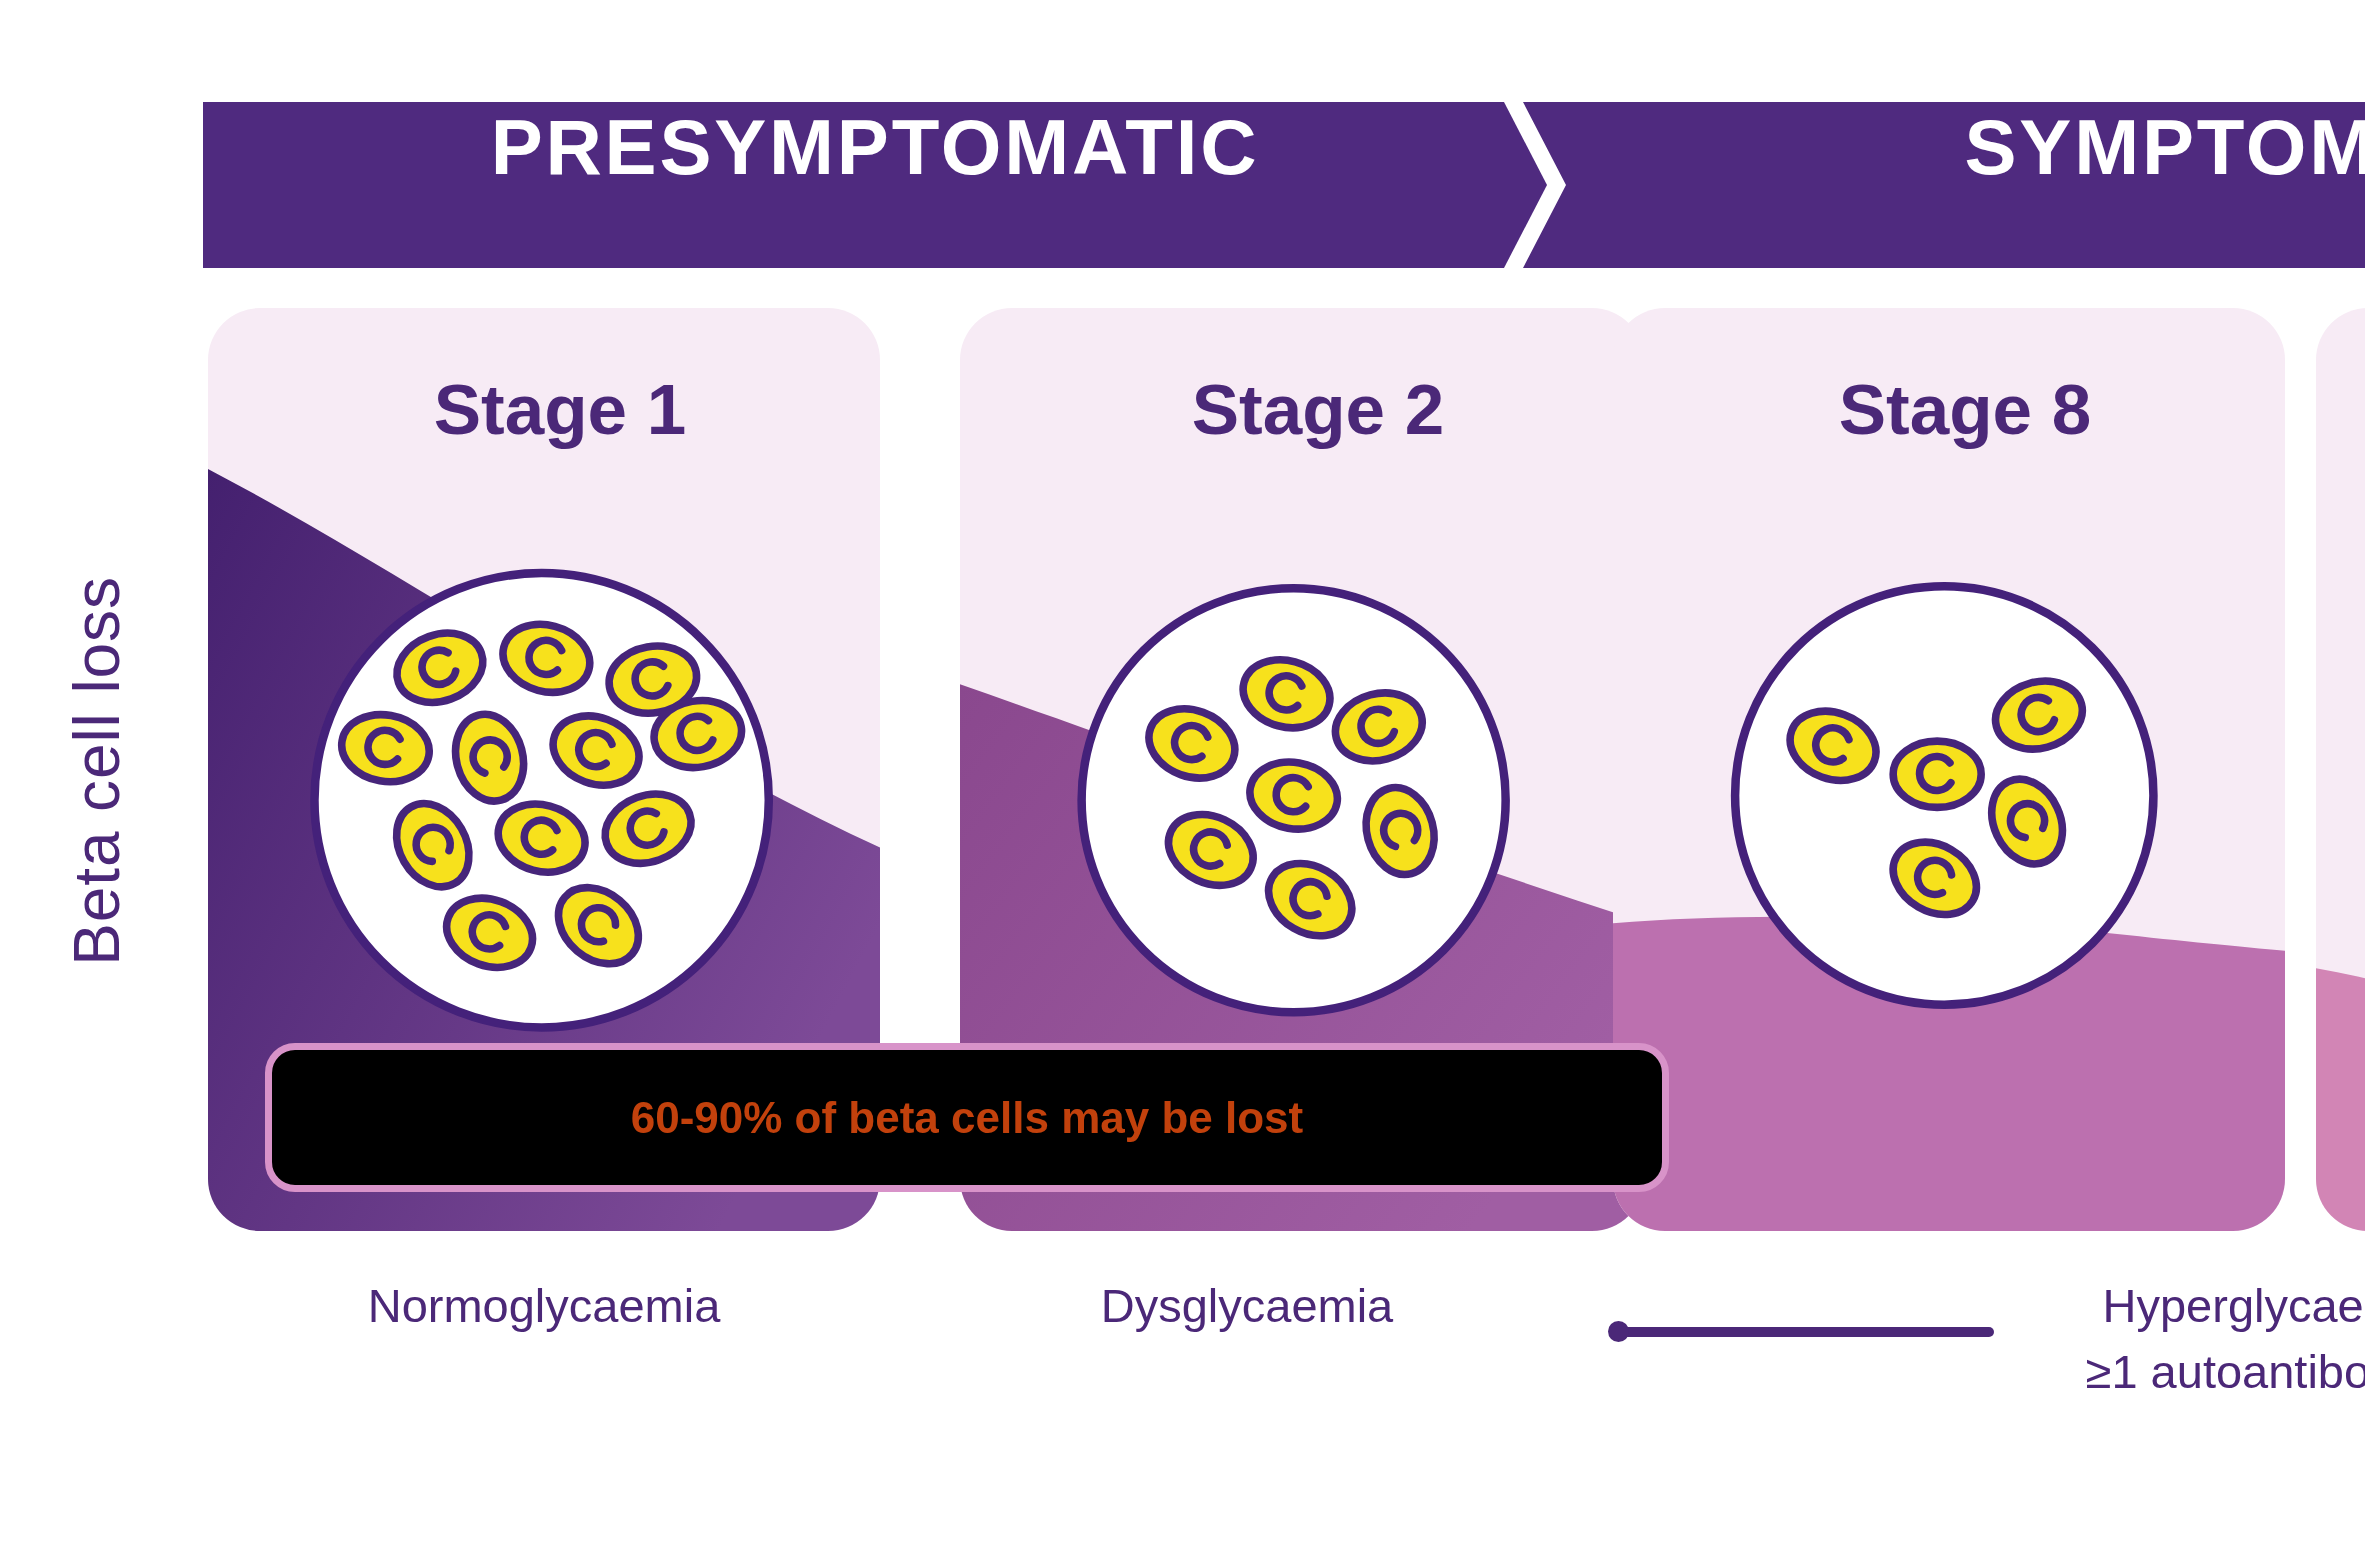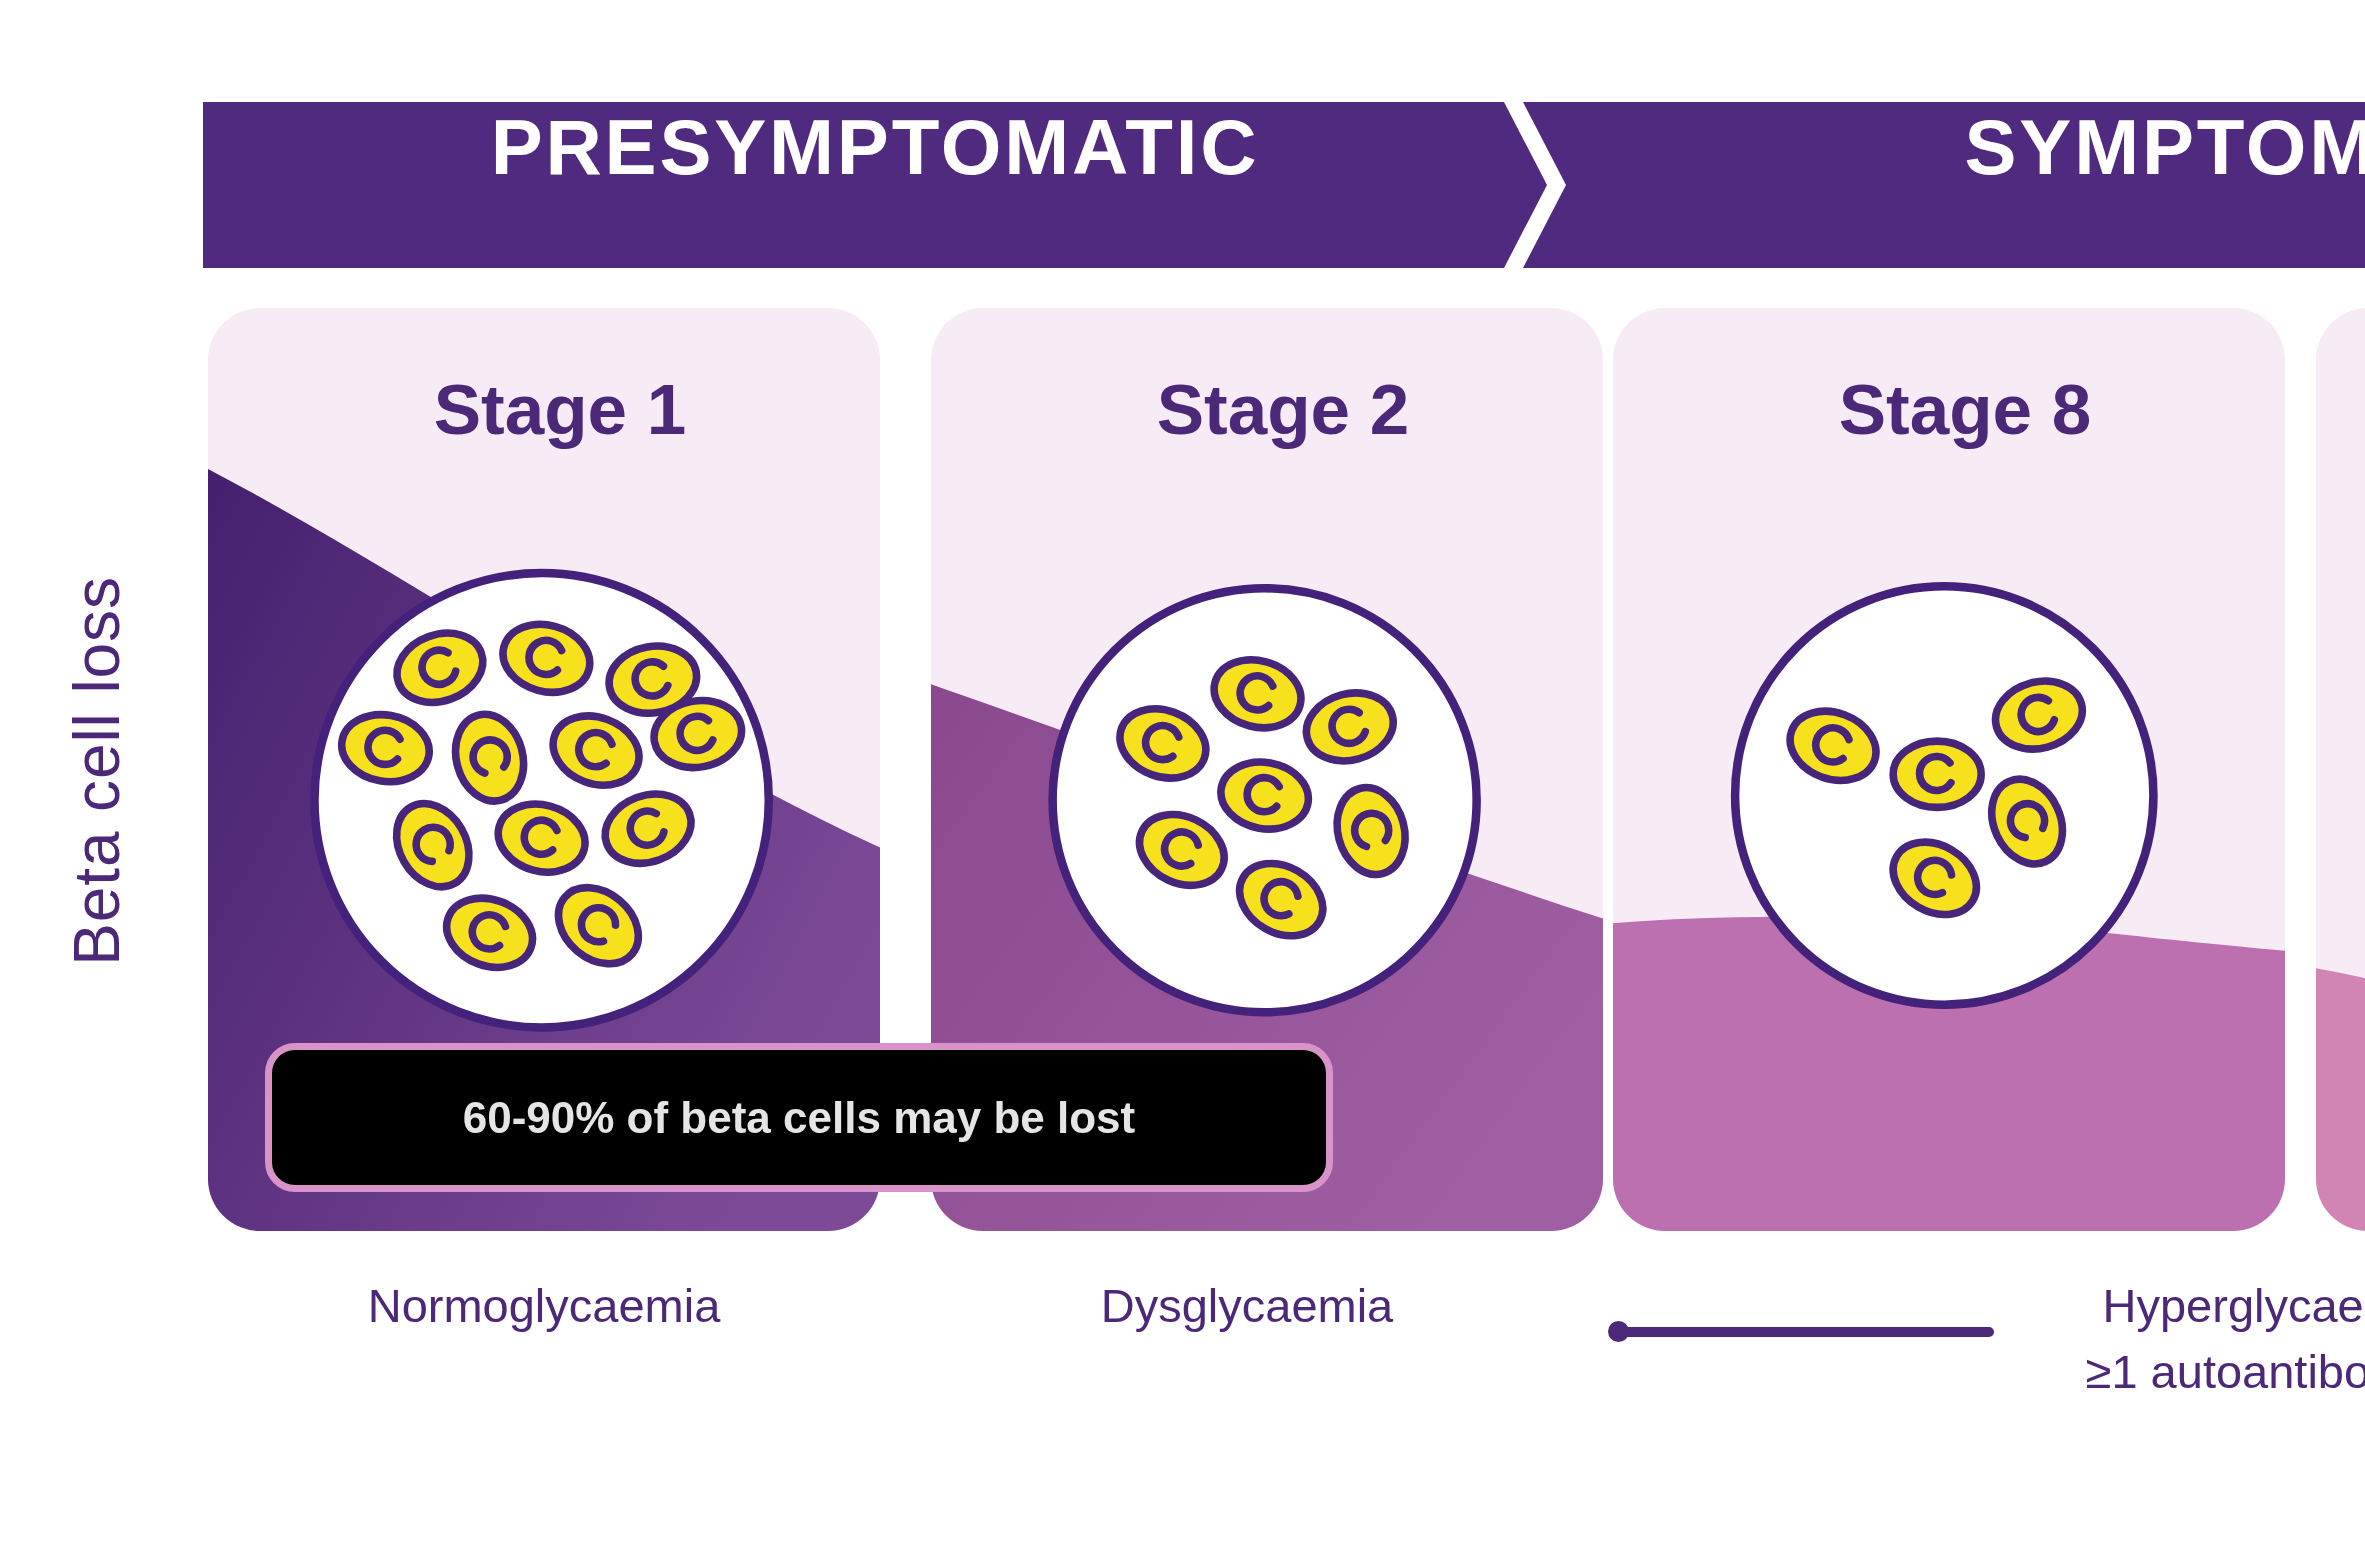--- a/index.html
+++ b/index.html
@@ -26,31 +26,31 @@
   .banner-right{
     left:1523px;width:1483px;
     clip-path:polygon(0 0, calc(100% - 66px) 0, 100% 50%, calc(100% - 66px) 100%, 0 100%, 43px 50%);
   }
   
   .card{
     position:absolute;top:308px;width:672px;height:923px;
     background:#F7EBF5;border-radius:52px;overflow:hidden;
   }
   .card svg{position:absolute;left:0;top:0;}
-  .card-1{left:208px;} .card-2{left:931px;} .card-3{left:1613px;} .card-4{left:2316px;}
+  .card-1{left:208px;} .card-2{left:960px;padding-left:12px;} .card-3{left:1613px;} .card-4{left:2316px;}
   .stage-title{
     position:absolute;top:66px;left:0;width:100%;text-align:center;
     font-weight:bold;font-size:71px;line-height:71px;color:#4B2878;margin-left:16px;
   }
   
   .callout{
-    position:absolute;left:265px;top:1043px;width:1068px;height:149px;
+    position:absolute;left:265px;top:1043px;width:1404px;height:149px;
     box-sizing:border-box;background:#000000;border:7.6px solid #D893C9;border-radius:30px;
     display:flex;flex-direction:column;align-items:center;justify-content:center;gap:6.6px;
-    color:#e5e5e5;font-weight:bold;font-size:44px;line-height:47px;text-align:center;
+    color:#c2410c;font-weight:bold;font-size:44px;line-height:47px;text-align:center;
   }
   .callout .sup{font-size:25.5px;vertical-align:super;line-height:0;}
   
   .footnote{
     position:absolute;top:1273px;width:672px;text-align:center;
     color:#4B2878;font-weight:normal;font-size:47px;line-height:66px;
   }
   .fn-1{left:208px;} .fn-2{left:911px;} .fn-3{left:1935px;}
   
   .connector{position:absolute;top:1327px;height:10.4px;background:#4B2878;border-radius:5.2px;}

